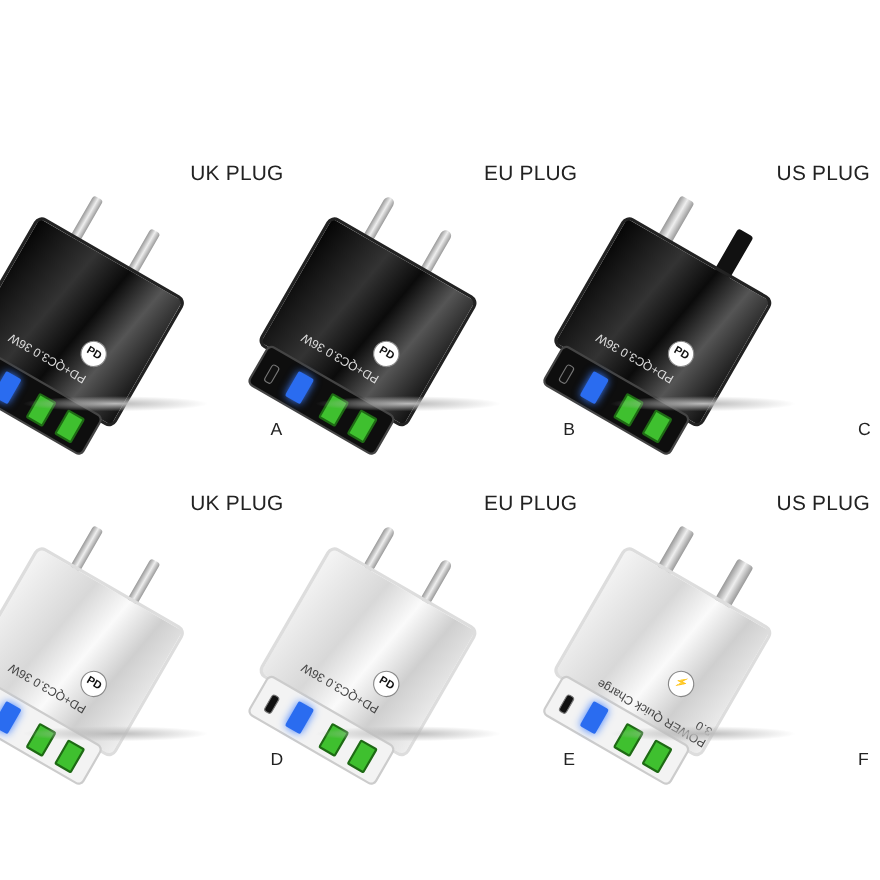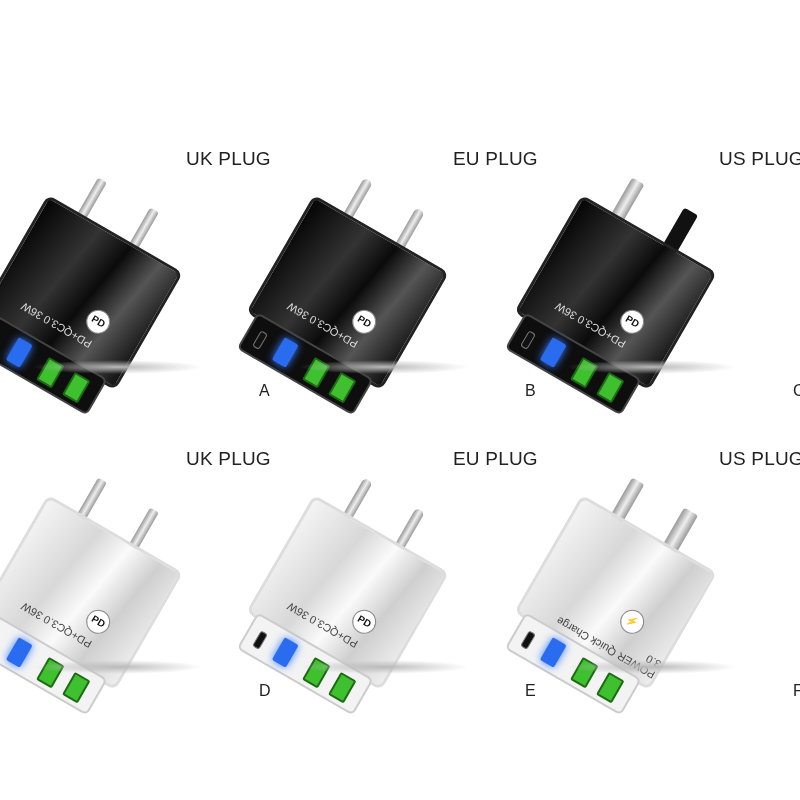--- a/index.html
+++ b/index.html
@@ -1,17 +1,17 @@
 <!DOCTYPE html>
 <html><head>
 <meta charset="utf-8">
 <style>
   html,body{margin:0;padding:0;background:#fff;}
   body{width:800px;height:800px;position:relative;overflow:hidden;font-family:"Liberation Sans",sans-serif;}
-  .cell{position:absolute;width:266px;height:300px;margin-left:13px;}
+  .cell{position:absolute;width:266px;height:300px;}
   .plug-label{position:absolute;font-size:19px;color:#222;letter-spacing:0.2px;}
   .letter{position:absolute;font-size:16px;color:#222;}
   .charger{position:absolute;transform:rotate(30deg);}
   .body{position:absolute;left:0;top:40px;width:150px;height:130px;border-radius:8px;}
   .dark .body{background:linear-gradient(100deg,#050505 0%,#333 35%,#0b0b0b 55%,#555 75%,#111 100%);border:3px solid #222;}
   .light .body{background:linear-gradient(100deg,#f4f4f4 0%,#d8d8d8 35%,#fafafa 55%,#cfcfcf 75%,#eee 100%);border:3px solid #ddd;}
   .face{position:absolute;left:10px;top:170px;width:130px;height:38px;border-radius:6px;}
   .dark .face{background:#0e0e0e;border:2px solid #444;}
   .light .face{background:#f3f3f3;border:2px solid #ccc;}
   .usb{position:absolute;top:8px;width:14px;height:22px;background:#3fc02f;border:2px solid #1e6a14;border-radius:2px;}

